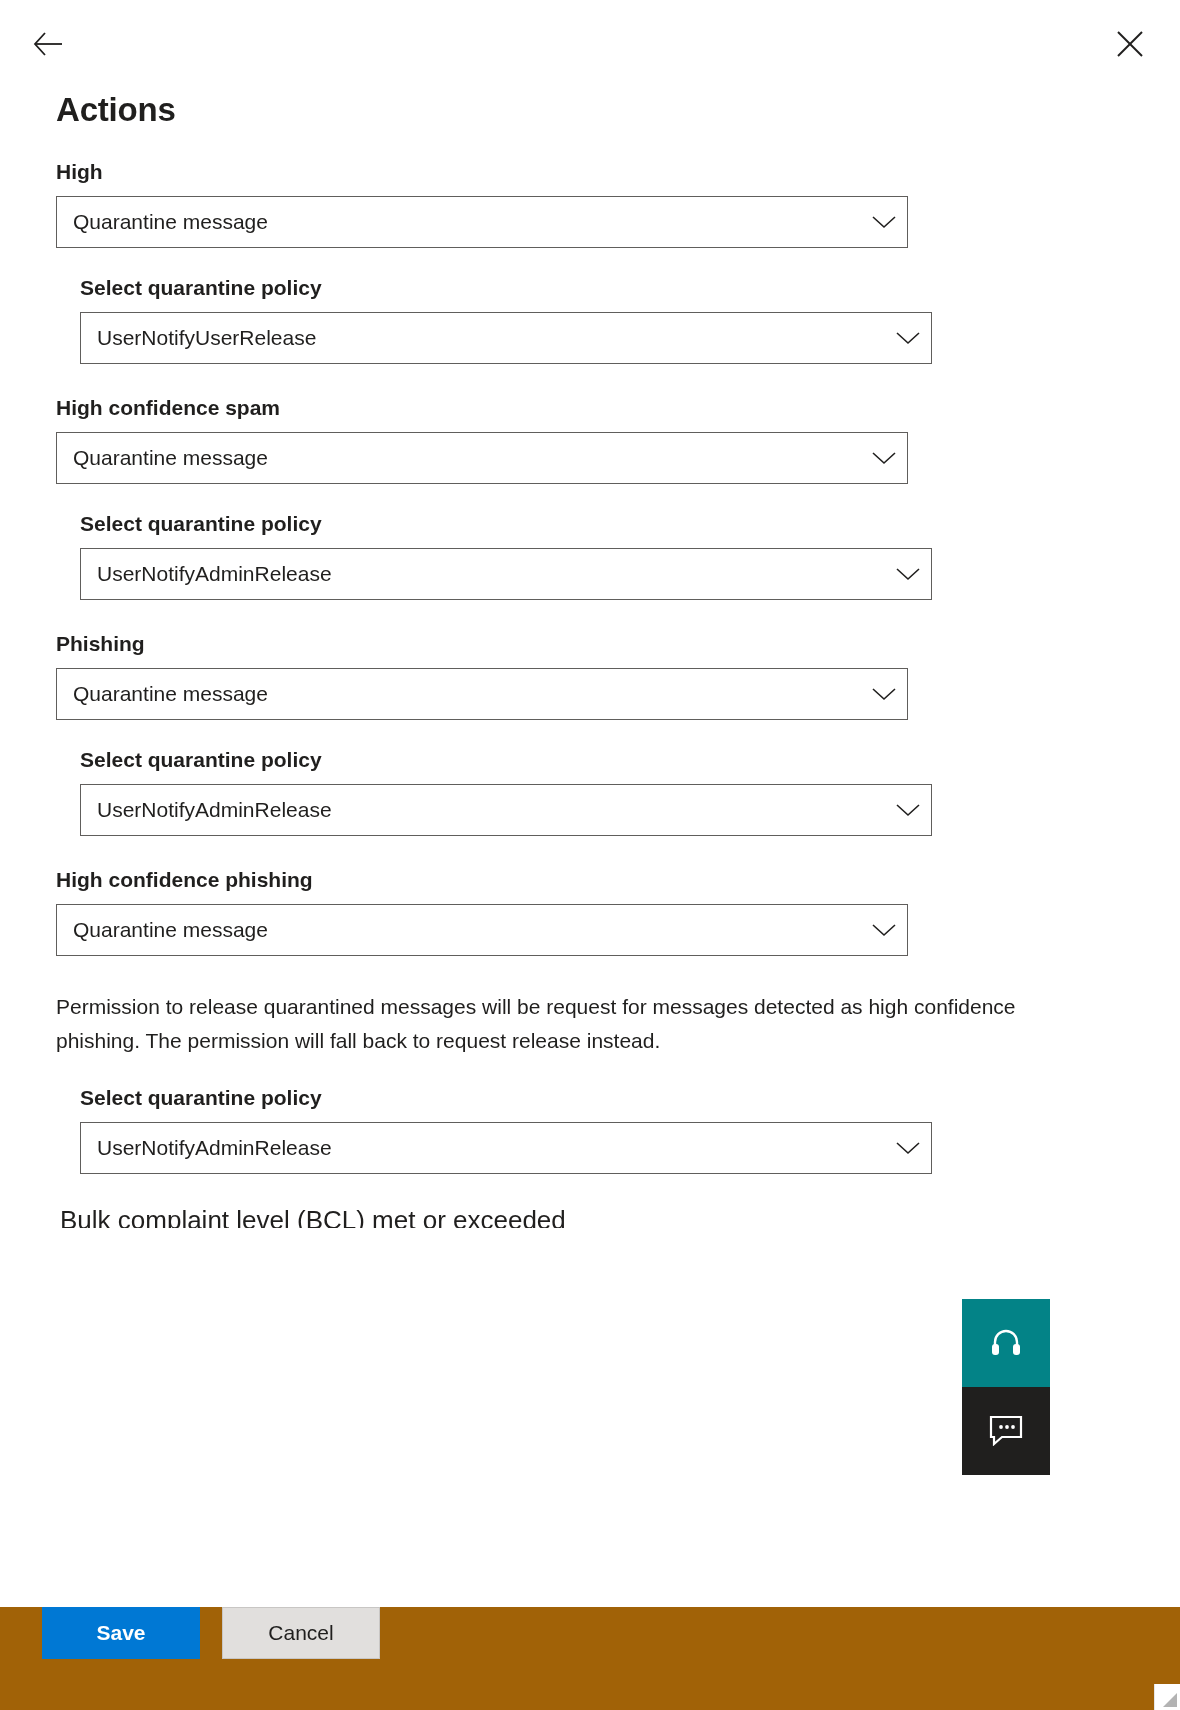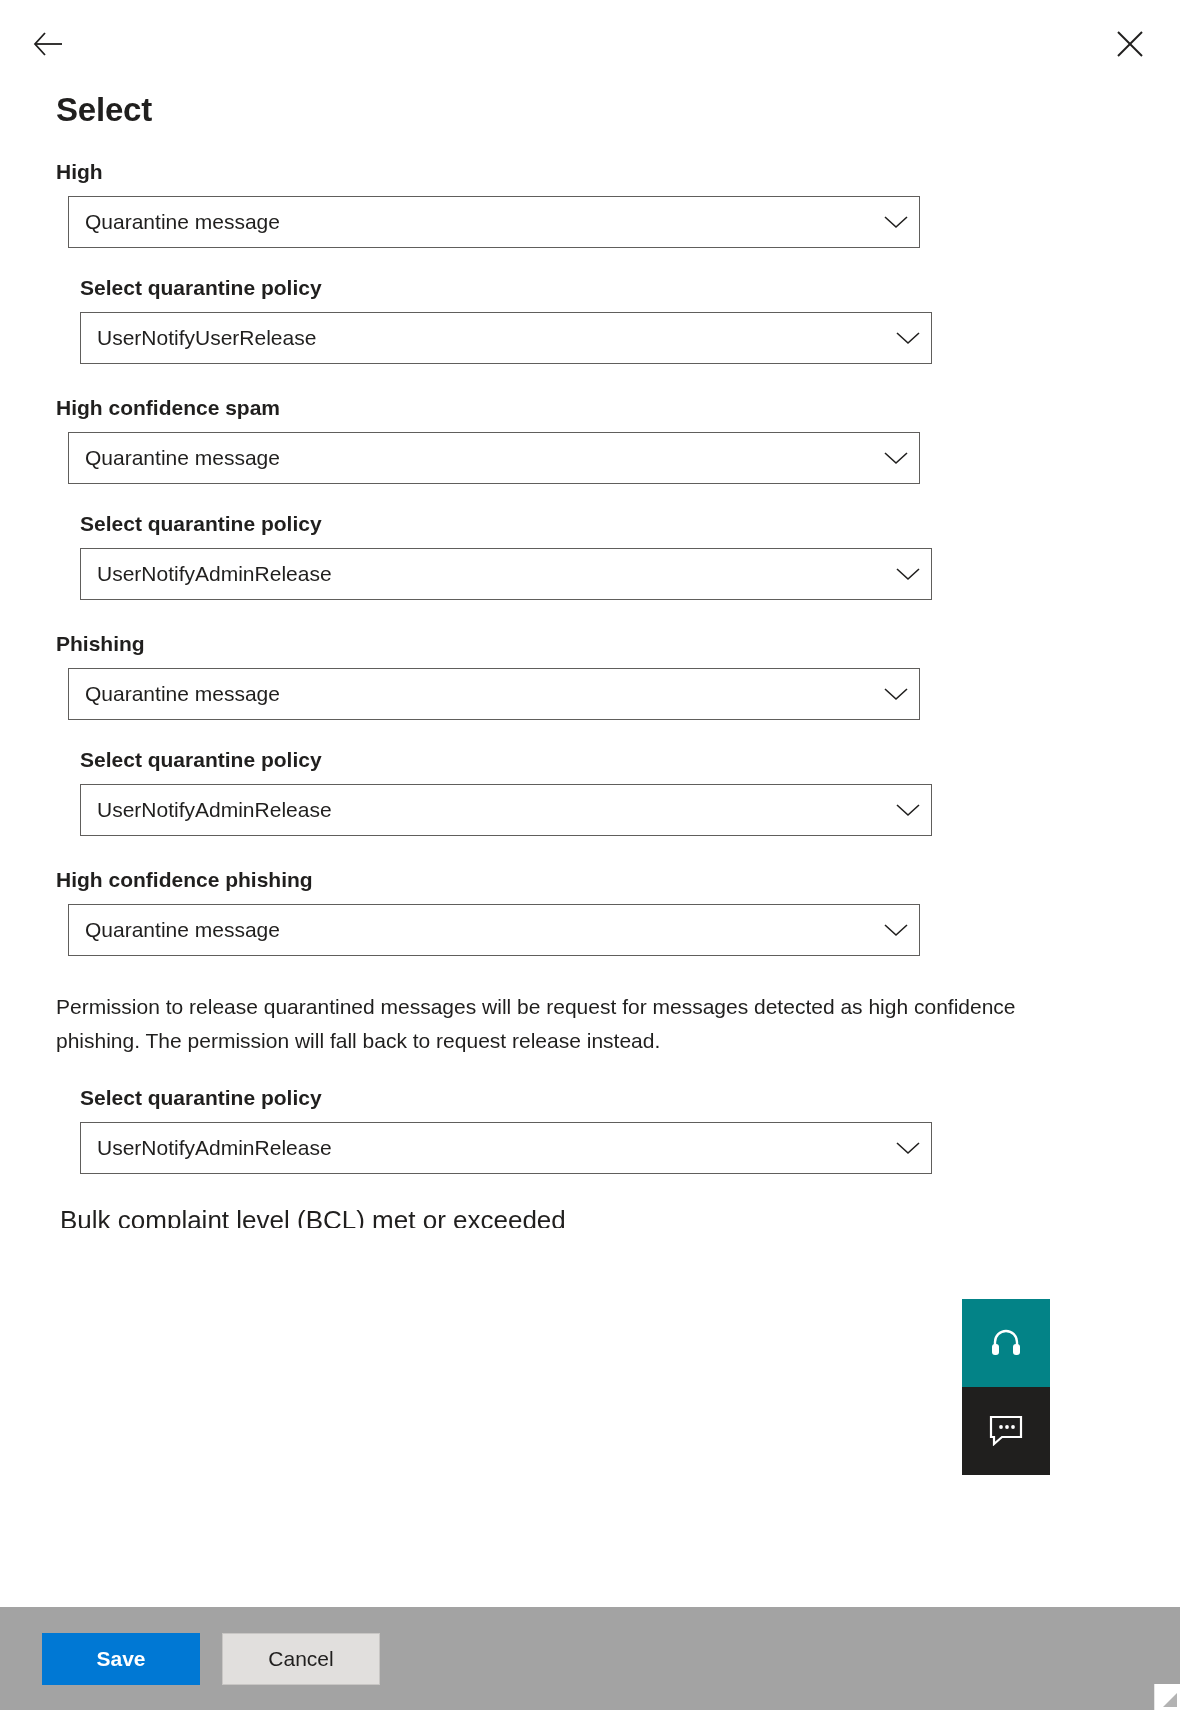--- a/index.html
+++ b/index.html
@@ -86,21 +86,21 @@
     overflow: hidden;
     text-overflow: ellipsis;
   }
   .combo .chev {
     width: 46px;
     display: flex;
     align-items: center;
     justify-content: center;
     flex: 0 0 auto;
   }
-  .combo-main { width: 852px; margin-left: 12px; }
+  .combo-main { width: 852px; }
   .combo-sub  { width: 852px; gap: 30px; }
 
   .group { margin-bottom: 30px; }
   .group.tight { margin-bottom: 22px; }
 
   .note {
     font-size: 21px;
     line-height: 34px;
     color: #201f1e;
     margin: 34px 0 0 0;
@@ -132,24 +132,24 @@
   }
   .help-support { background: #038387; }
   .help-chat { background: #201f1e; }
 
   
   .footer {
     position: absolute;
     left: 0; bottom: 0;
     width: 1180px;
     height: 104px;
-    background: #a3a3a3;
+    background: #a16207;
     border-top: 1px solid #ffffff;
     display: flex;
-    align-items: center;
+    align-items: flex-start;
     padding-left: 42px;
     gap: 22px;
     z-index: 10;
   }
   .btn {
     height: 52px;
     min-width: 158px;
     font-size: 21px;
     font-family: "Liberation Sans", sans-serif;
     border: 1px solid transparent;
@@ -212,21 +212,21 @@
         <svg width="30" height="30" viewBox="0 0 30 30" aria-hidden="true">
           <line x1="3" y1="3" x2="27" y2="27" stroke="#201f1e" stroke-width="2"></line>
           <line x1="27" y1="3" x2="3" y2="27" stroke="#201f1e" stroke-width="2"></line>
         </svg>
       </span>
     </button>
   </div>
 
   <div class="content">
 
-    <h1 class="title">Select</h1>
+    <h1 class="title">Actions</h1>
 
     <div class="group">
       <div class="field-label">High</div>
       <div class="combo combo-main">
         <span class="value">Quarantine message</span>
         <span class="chev">
           <svg width="26" height="16" viewBox="0 0 26 16" aria-hidden="true">
             <path d="M2 3 L13 13 L24 3" fill="none" stroke="#201f1e" stroke-width="1.6"></path>
           </svg>
         </span>

